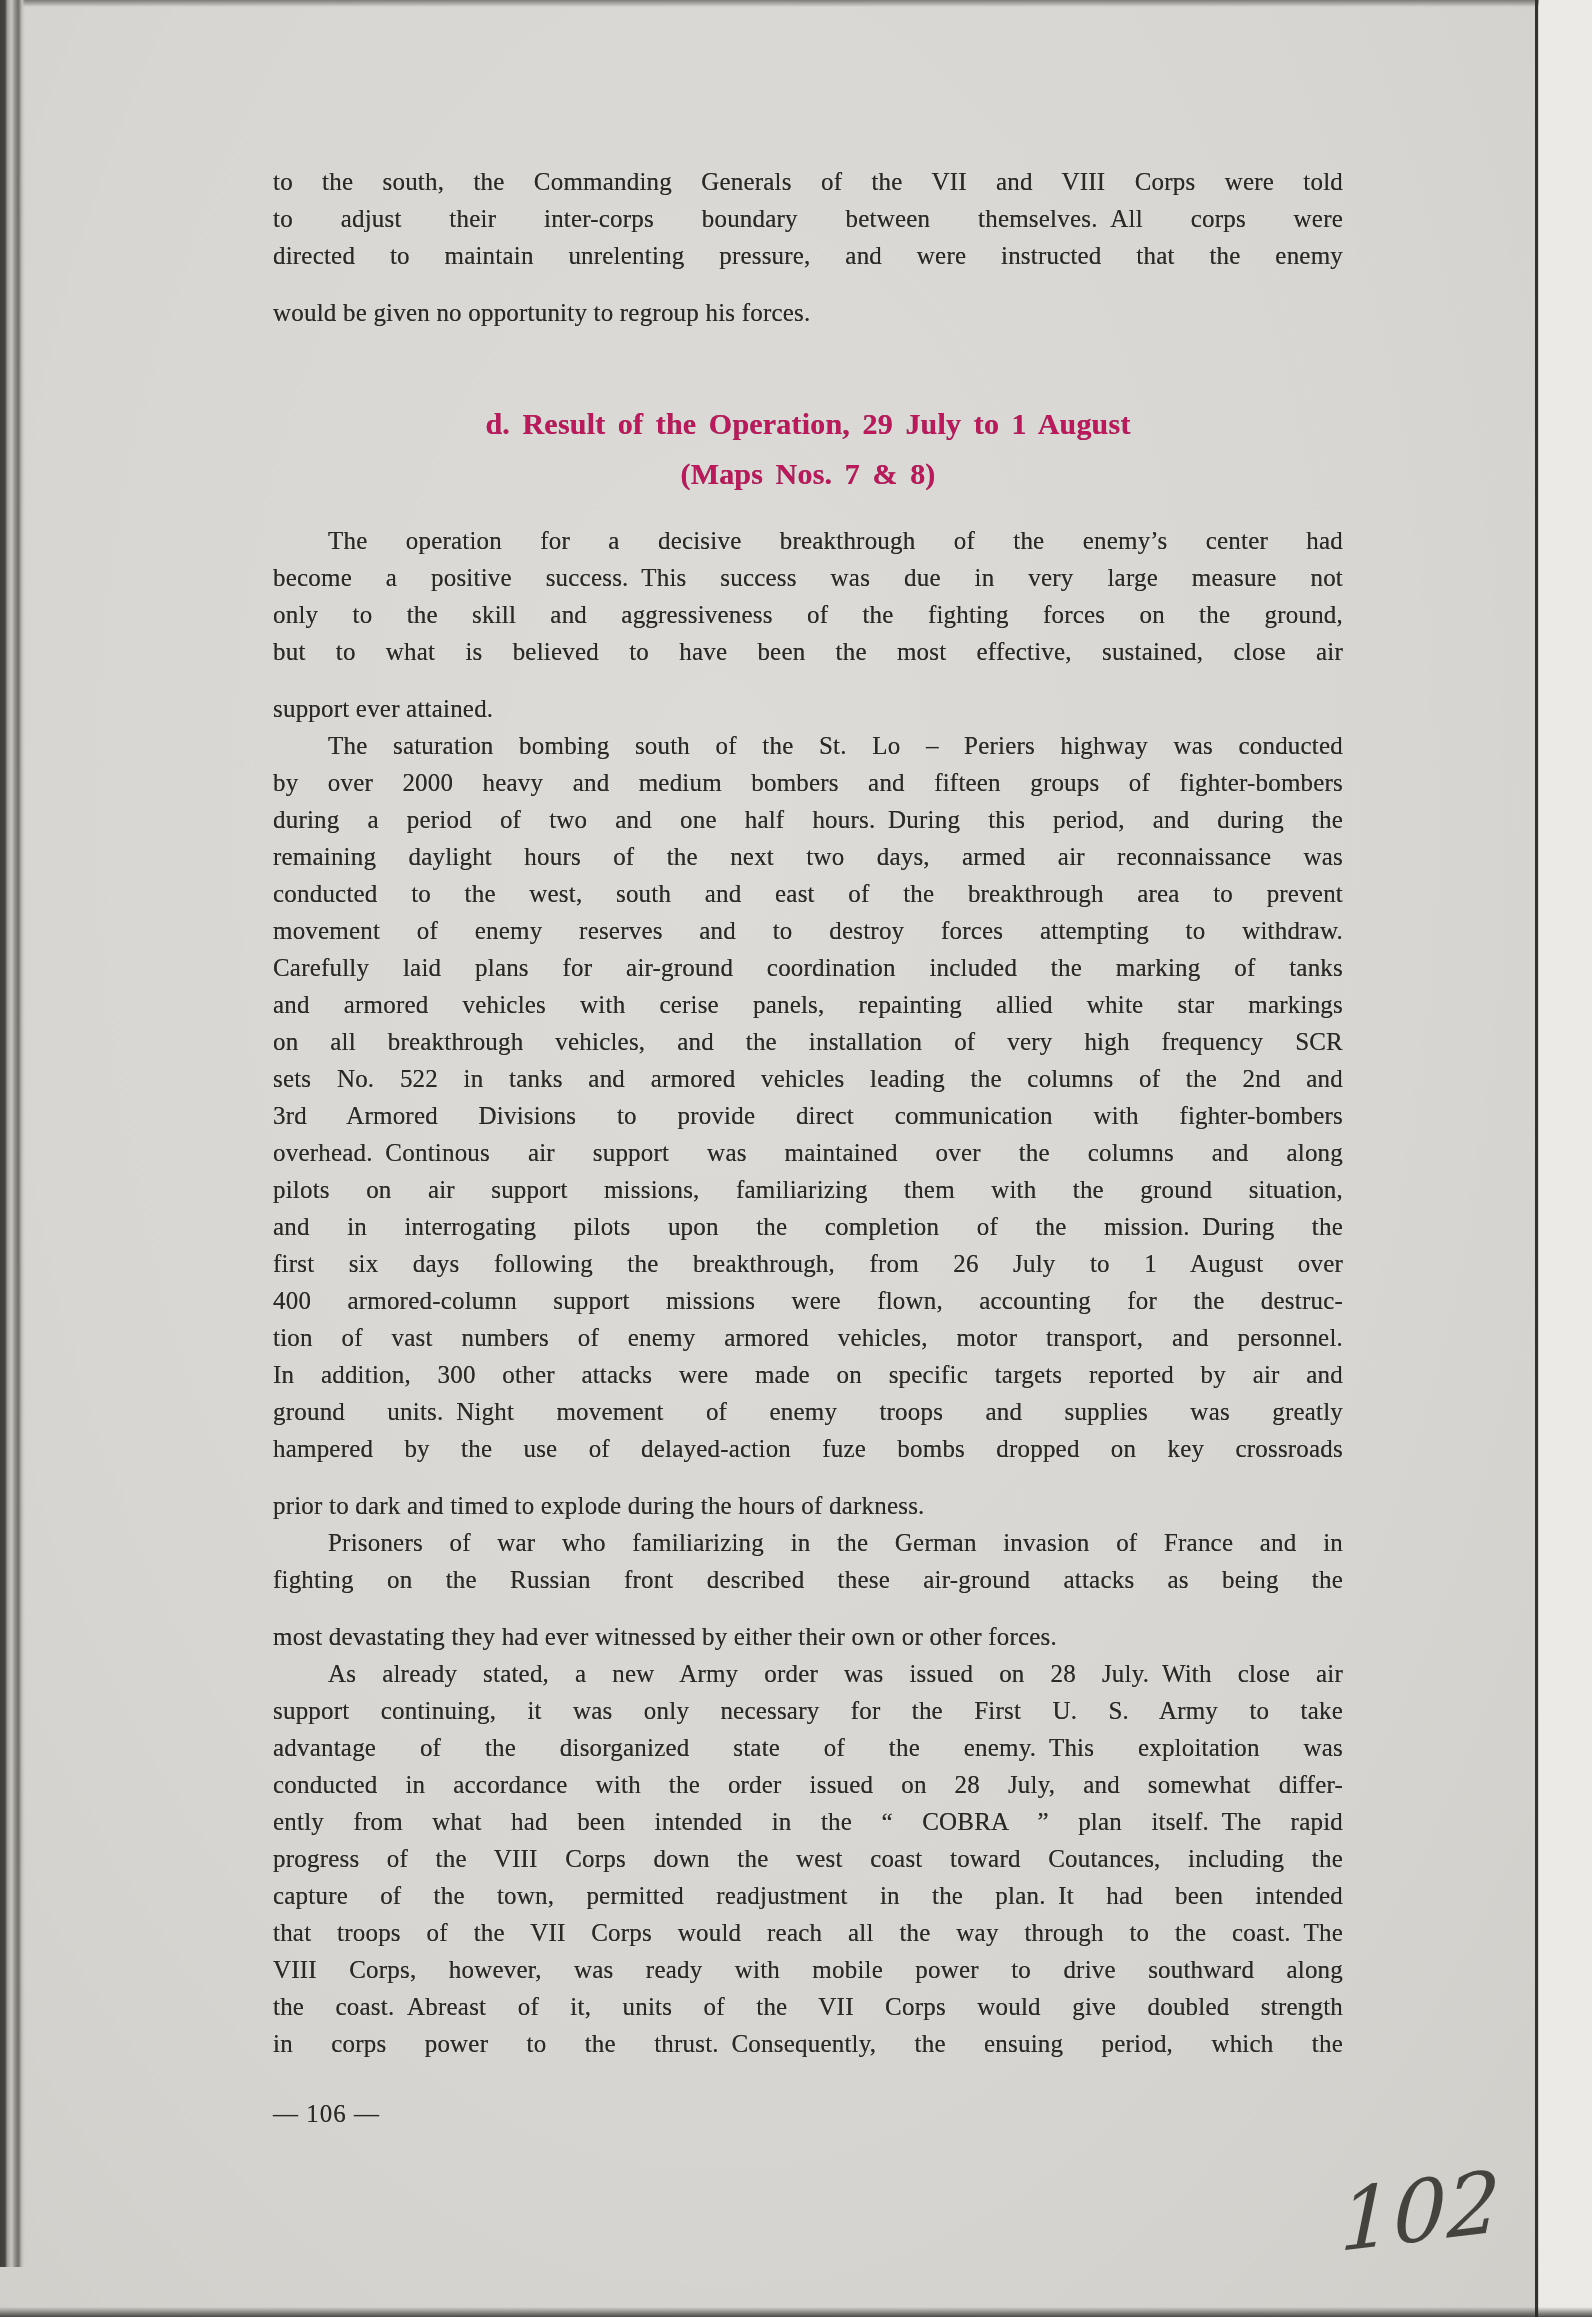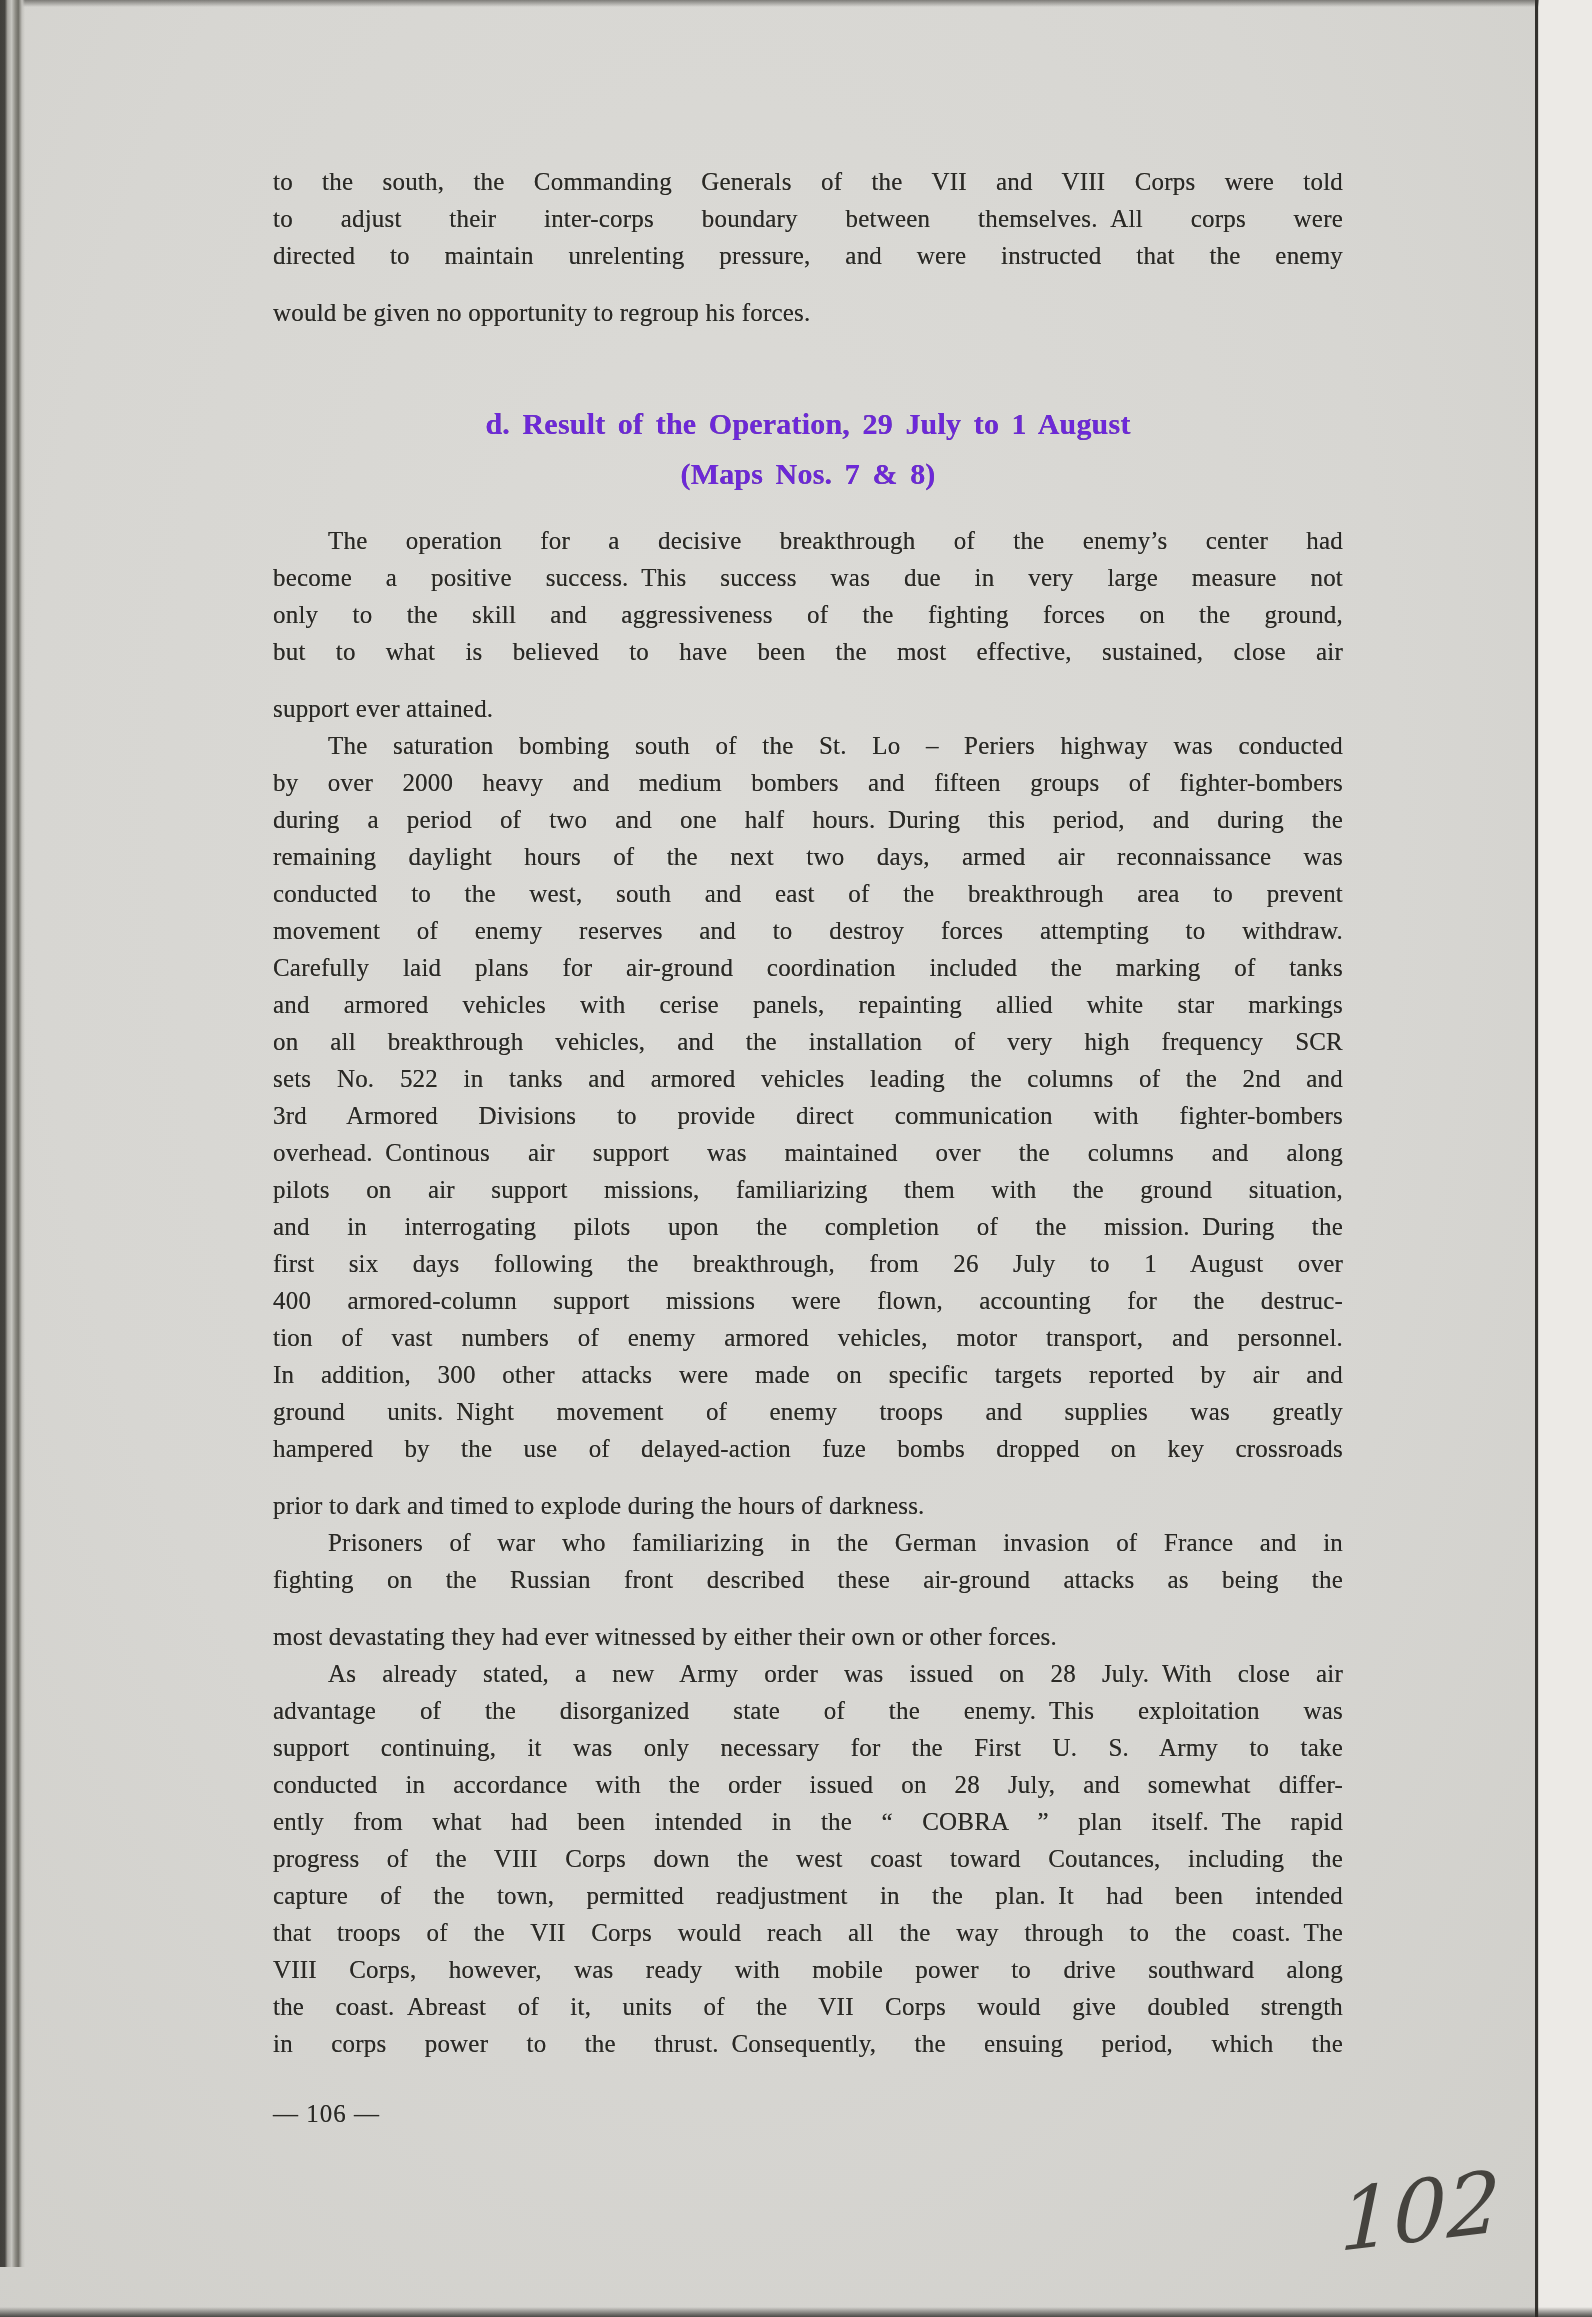--- a/index.html
+++ b/index.html
@@ -49,21 +49,21 @@
   .para.indent .line:first-child { text-indent: 55px; }
 
   .heading {
     text-align: center;
     font-weight: 700;
     font-size: 30px;
     line-height: 50px;
     word-spacing: 4.8px;
     margin-top: 68px;
     margin-bottom: 23px;
-    color: #6d28d9;
+    color: #be185d;
   }
 
   .footer {
     margin-top: 33px;
     text-align: left;
     font-size: 25px;
     letter-spacing: 1px;
   }
 
   
@@ -138,22 +138,22 @@
       </div>
 
     <div class="para indent end">
         <div class="line">Prisoners of war who familiarizing in the German invasion of France and in</div>
         <div class="line">fighting on the Russian front described these air-ground attacks as being the</div>
         <div class="line">most devastating they had ever witnessed by either their own or other forces.</div>
       </div>
 
     <div class="para indent">
         <div class="line">As already stated, a new Army order was issued on 28 July. With close air</div>
+        <div class="line">support continuing, it was only necessary for the First U. S. Army to take</div>
         <div class="line">advantage of the disorganized state of the enemy. This exploitation was</div>
-        <div class="line">support continuing, it was only necessary for the First U. S. Army to take</div>
         <div class="line">conducted in accordance with the order issued on 28 July, and somewhat differ-</div>
         <div class="line">ently from what had been intended in the “ COBRA ” plan itself. The rapid</div>
         <div class="line">progress of the VIII Corps down the west coast toward Coutances, including the</div>
         <div class="line">capture of the town, permitted readjustment in the plan. It had been intended</div>
         <div class="line">that troops of the VII Corps would reach all the way through to the coast. The</div>
         <div class="line">VIII Corps, however, was ready with mobile power to drive southward along</div>
         <div class="line">the coast. Abreast of it, units of the VII Corps would give doubled strength</div>
         <div class="line">in corps power to the thrust. Consequently, the ensuing period, which the</div>
       </div>
 

